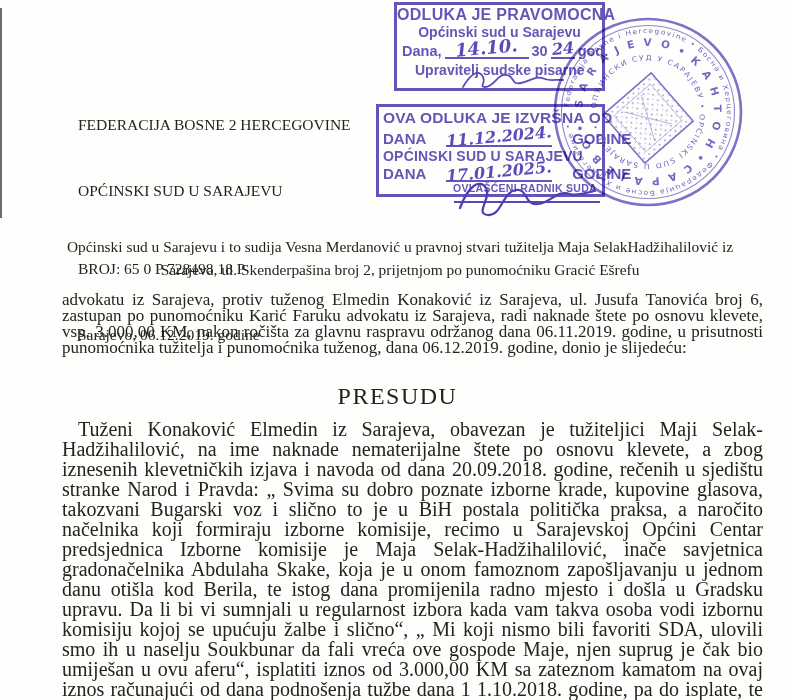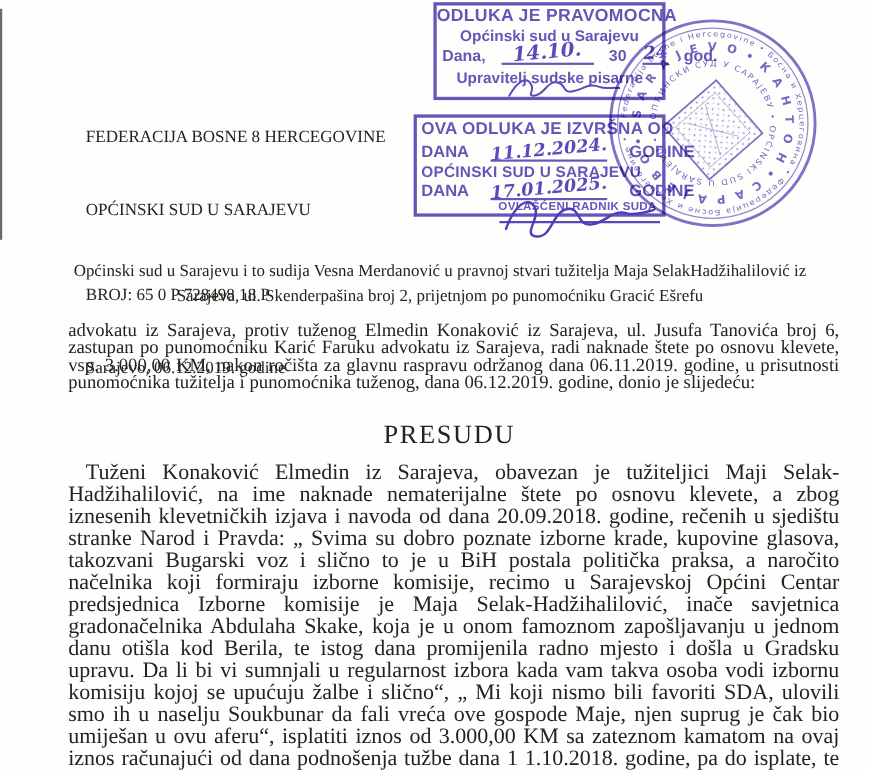--- a/index.html
+++ b/index.html
@@ -8,34 +8,34 @@
     font-family:"Liberation Serif","DejaVu Serif",serif;color:#262220;
   }
   
   .scan-edge{position:absolute;left:0;top:8px;width:2px;height:210px;background:#3a3a3a;opacity:.75;}
 
   
   .header{position:absolute;left:78px;top:70px;font-size:15.5px;line-height:22px;white-space:pre;}
   .header .gap{margin-top:12px;}
   .intro{position:absolute;left:42px;top:235px;width:716px;text-align:center;font-size:15.4px;line-height:23px;}
   .case{position:absolute;left:62px;top:292px;width:701px;text-align:justify;font-size:17px;line-height:16px;}
-  .heading{position:absolute;left:58px;top:383px;width:701px;text-align:center;font-size:24px;letter-spacing:1.5px;}
+  .heading{position:absolute;left:47px;top:383px;width:701px;text-align:center;font-size:24px;letter-spacing:1.5px;}
   .judgment{position:absolute;left:62px;top:419px;width:701px;text-align:justify;font-size:20px;line-height:20px;text-indent:16px;}
 
   
   .stampbox{
     position:absolute;box-sizing:border-box;border:3px solid #5b49b3;color:#5b49b3;
     font-family:"Liberation Sans","DejaVu Sans",sans-serif;font-weight:bold;opacity:.93;
   }
   .stamp1{left:394px;top:2px;width:211px;height:89px;}
   .stamp2{left:376px;top:104px;width:229px;height:93px;}
   .sline{position:absolute;left:0;right:0;white-space:nowrap;}
   .s1-l1{top:1px;text-align:center;font-size:16px;letter-spacing:.3px;}
   .s1-l2{top:19px;text-align:center;font-size:14px;font-weight:600;}
-  .s1-l3{top:36px;left:5px;right:2px;font-size:14.5px;display:flex;align-items:flex-end;gap:14px;}
+  .s1-l3{top:36px;left:5px;right:2px;font-size:14.5px;display:flex;align-items:flex-end;gap:3px;}
   .s1-l4{top:57px;left:18px;text-align:left;font-size:14px;}
   .slot{border-bottom:2px solid #5b49b3;text-align:center;}
   .slot-date1{flex:0 0 84px;}
   .slot-year{flex:0 0 24px;}
   .hw{
     font-family:"DejaVu Serif",serif;font-style:italic;font-weight:bold;color:#4e3db6;
     display:inline-block;transform:rotate(-5deg);
   }
   .hw-lg{font-size:18px;line-height:14px;}
   .hw-md{font-size:16px;line-height:13px;}
@@ -56,21 +56,21 @@
   .seal .inner{font-size:7.2px;letter-spacing:1.4px;}
 </style>
 </head>
 <body>
 
 <div class="page">
 
   <div class="scan-edge"></div>
 
   <div class="header">
-    <div>FEDERACIJA BOSNE 8 HERCEGOVINE</div>
+    <div>FEDERACIJA BOSNE 2 HERCEGOVINE</div>
     <div>OPĆINSKI SUD U SARAJEVU</div>
     <div class="gap">BROJ: 65 0 P 728498 18 P</div>
     <div>Sarajevo, 06.12.2019. godine</div>
   </div>
 
   <div class="stampbox stamp1">
     <div class="sline s1-l1">ODLUKA JE PRAVOMOCNA</div>
     <div class="sline s1-l2">Općinski sud u Sarajevu</div>
     <div class="sline s1-l3">
       <span>Dana,</span>

